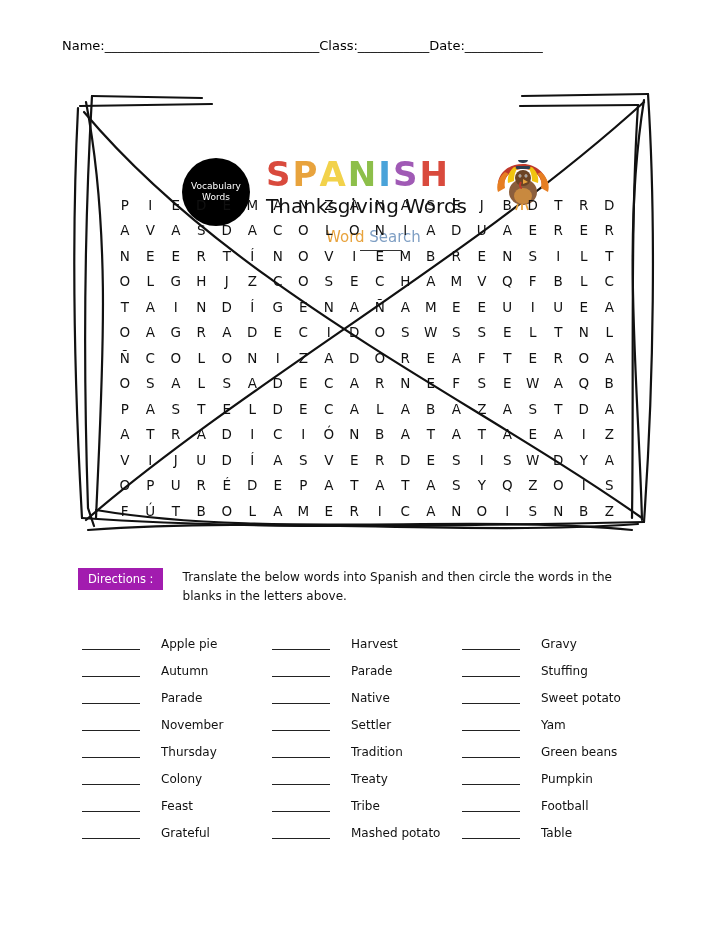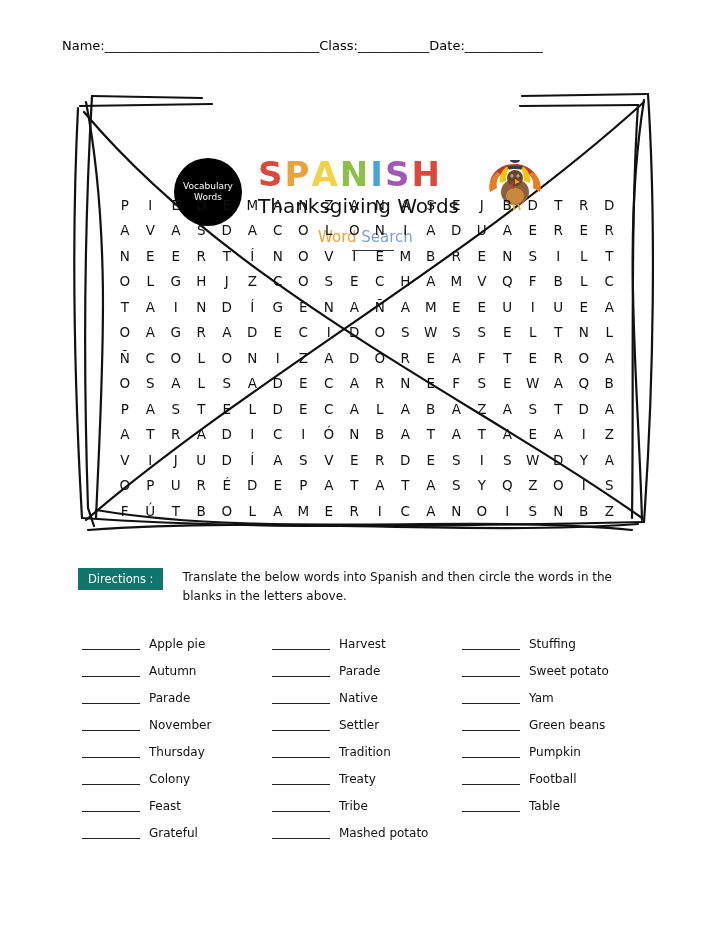--- a/index.html
+++ b/index.html
@@ -32,21 +32,21 @@
     letter-spacing: 0px;
     white-space: nowrap;
     color: #000;
   }
   .header-line span { display: inline; }
 
   
   .title-area {
     position: absolute;
     top: 76px;
-    left: 0;
+    left: 8px;
     width: 596px;
     height: 110px;
   }
   .vocab-badge {
     position: absolute;
     left: 174px;
     top: 82px;
     width: 68px;
     height: 68px;
     border-radius: 50%;
@@ -136,21 +136,21 @@
 
   
   .directions-wrap {
     position: absolute;
     left: 78px;
     top: 568px;
     width: 575px;
   }
   .directions-tag {
     display: inline-block;
-    background: #0f766e;
+    background: #a21caf;
     color: #fff;
     font-size: 11.5px;
     padding: 4px 10px 4px 10px;
     vertical-align: top;
     font-family: "DejaVu Sans", sans-serif;
   }
   .directions-text {
     display: inline-block;
     width: 430px;
     margin-left: 14px;
@@ -171,20 +171,21 @@
     gap: 0px;
   }
   .word-col { width: 190px; }
   .word-item {
     height: 27px;
     display: flex;
     align-items: center;
     font-size: 12px;
     font-family: "DejaVu Sans", sans-serif;
     color: #111;
+    gap: 12px;
   }
   .blank {
     display: inline-block;
     width: 58px;
     border-bottom: 1px solid #222;
     margin-right: 9px;
     height: 11px;
   }
 </style>
 </head>
@@ -620,20 +621,24 @@
           <span>Tribe</span>
         </div>
         <div class="word-item">
           <span class="blank"></span>
           <span>Mashed potato</span>
         </div>
       </div>
       <div class="word-col">
         <div class="word-item">
           <span class="blank"></span>
+          <span>Gravy</span>
+        </div>
+        <div class="word-item">
+          <span class="blank"></span>
           <span>Stuffing</span>
         </div>
         <div class="word-item">
           <span class="blank"></span>
           <span>Sweet potato</span>
         </div>
         <div class="word-item">
           <span class="blank"></span>
           <span>Yam</span>
         </div>

